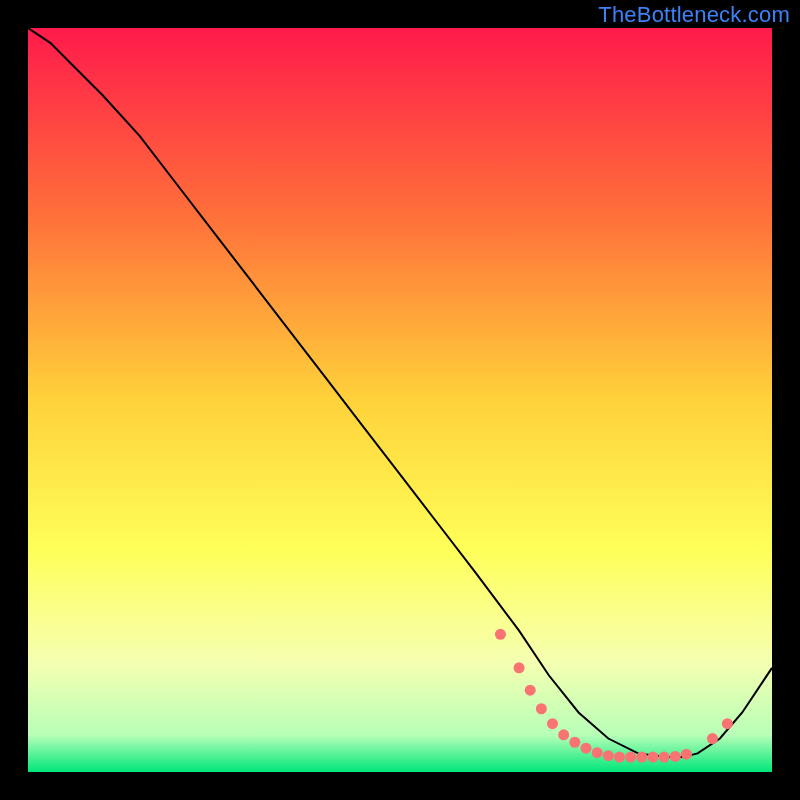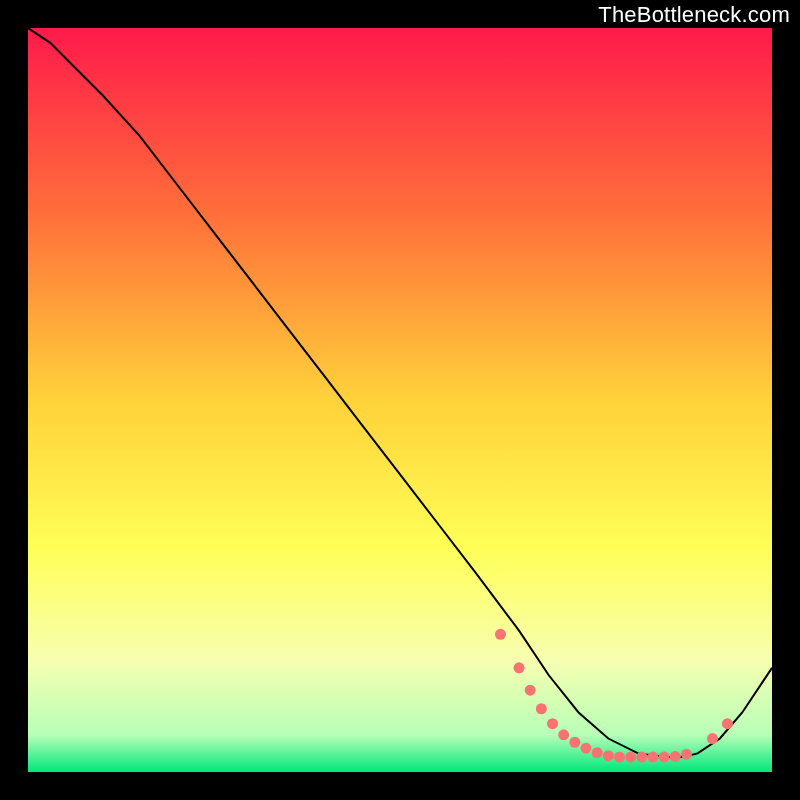--- a/index.html
+++ b/index.html
@@ -14,21 +14,21 @@
   .outer {
     position: relative;
     width: 800px;
     height: 800px;
     background: #000;
   }
   .watermark {
     position: absolute;
     top: 2px;
     right: 10px;
-    color: #ffffff;
+    color: #3b82f6;
     font-size: 22px;
     font-weight: 500;
     letter-spacing: 0.2px;
   }
   .plot-area {
     position: absolute;
     left: 28px;
     top: 28px;
     width: 744px;
     height: 744px;

